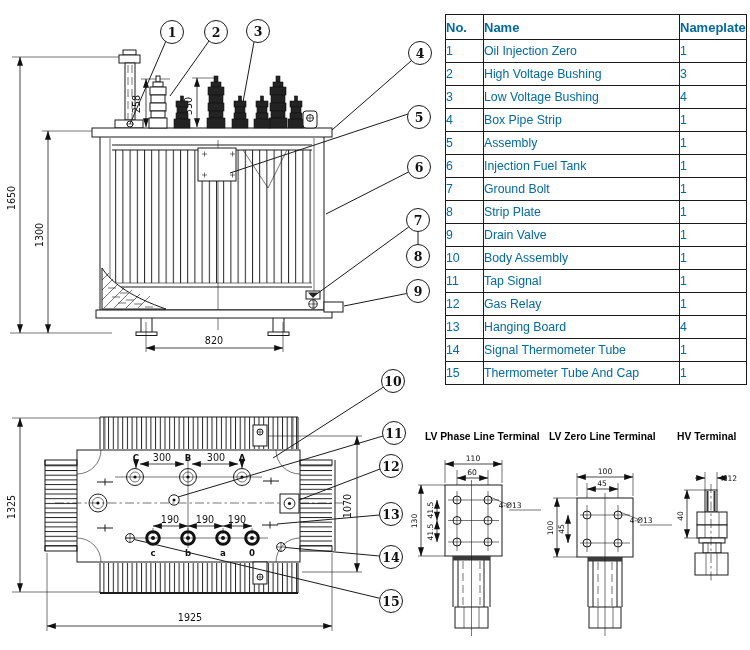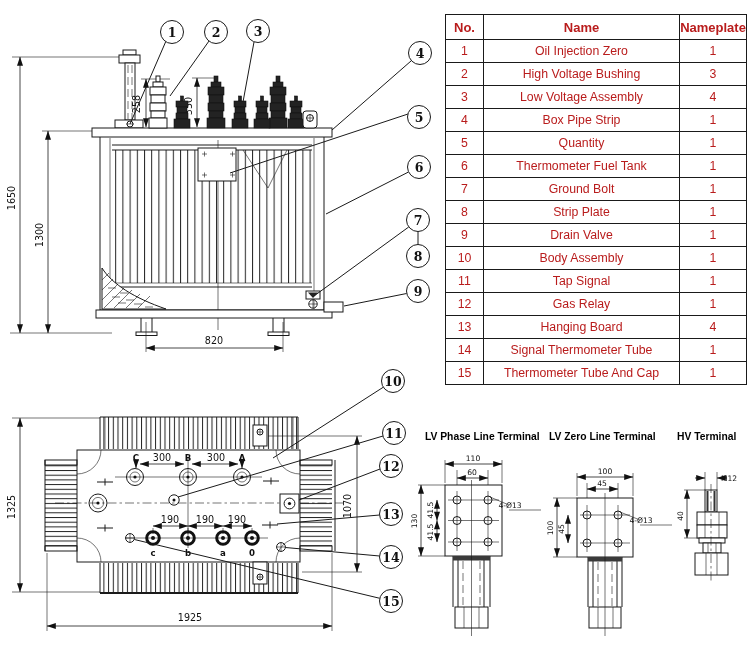--- a/index.html
+++ b/index.html
@@ -15,22 +15,22 @@
   .dash   {stroke-dasharray:8,4;}
   .cdash  {stroke-dasharray:9,3,2.5,3;}
   .dimtxt {font:9.6px "DejaVu Sans",sans-serif;fill:#111;text-anchor:middle;}
   .dimsm  {font:7.6px "DejaVu Sans",sans-serif;fill:#111;text-anchor:middle;}
   .phlbl  {font:bold 8.6px "DejaVu Sans",sans-serif;fill:#111;text-anchor:middle;}
   .cnum   {font:bold 12.5px "DejaVu Serif",serif;fill:#111;text-anchor:middle;}
   .ttl    {font:bold 10.3px "Liberation Sans",sans-serif;fill:#000;}
   
   table.parts{position:absolute;left:445px;top:14px;border-collapse:collapse;
               table-layout:fixed;width:301px;background:#fff;}
-  table.parts th,table.parts td{border:1.2px solid #1a1a1a;text-align:center;
-              padding:0;overflow:hidden;white-space:nowrap;color:#b91c1c;}
+  table.parts th,table.parts td{border:1.2px solid #1a1a1a;text-align:left;
+              padding:0;overflow:hidden;white-space:nowrap;color:#0369a1;}
   table.parts th{font-size:13px;height:24px;font-weight:bold;}
   table.parts td{font-size:12.3px;height:22px;font-weight:normal;}
   col.c-no{width:38px;} col.c-name{width:196px;} col.c-qty{width:67px;}
 </style>
 </head>
 <body>
 
 <div id="stage">
 
 <svg width="750" height="650" viewBox="0 0 750 650">
@@ -569,36 +569,36 @@
           <td>Oil Injection Zero</td>
           <td>1</td>
         </tr>
     <tr>
           <td>2</td>
           <td>High Voltage Bushing</td>
           <td>3</td>
         </tr>
     <tr>
           <td>3</td>
-          <td>Low Voltage Assembly</td>
+          <td>Low Voltage Bushing</td>
           <td>4</td>
         </tr>
     <tr>
           <td>4</td>
           <td>Box Pipe Strip</td>
           <td>1</td>
         </tr>
     <tr>
           <td>5</td>
-          <td>Quantity</td>
+          <td>Assembly</td>
           <td>1</td>
         </tr>
     <tr>
           <td>6</td>
-          <td>Thermometer Fuel Tank</td>
+          <td>Injection Fuel Tank</td>
           <td>1</td>
         </tr>
     <tr>
           <td>7</td>
           <td>Ground Bolt</td>
           <td>1</td>
         </tr>
     <tr>
           <td>8</td>
           <td>Strip Plate</td>

